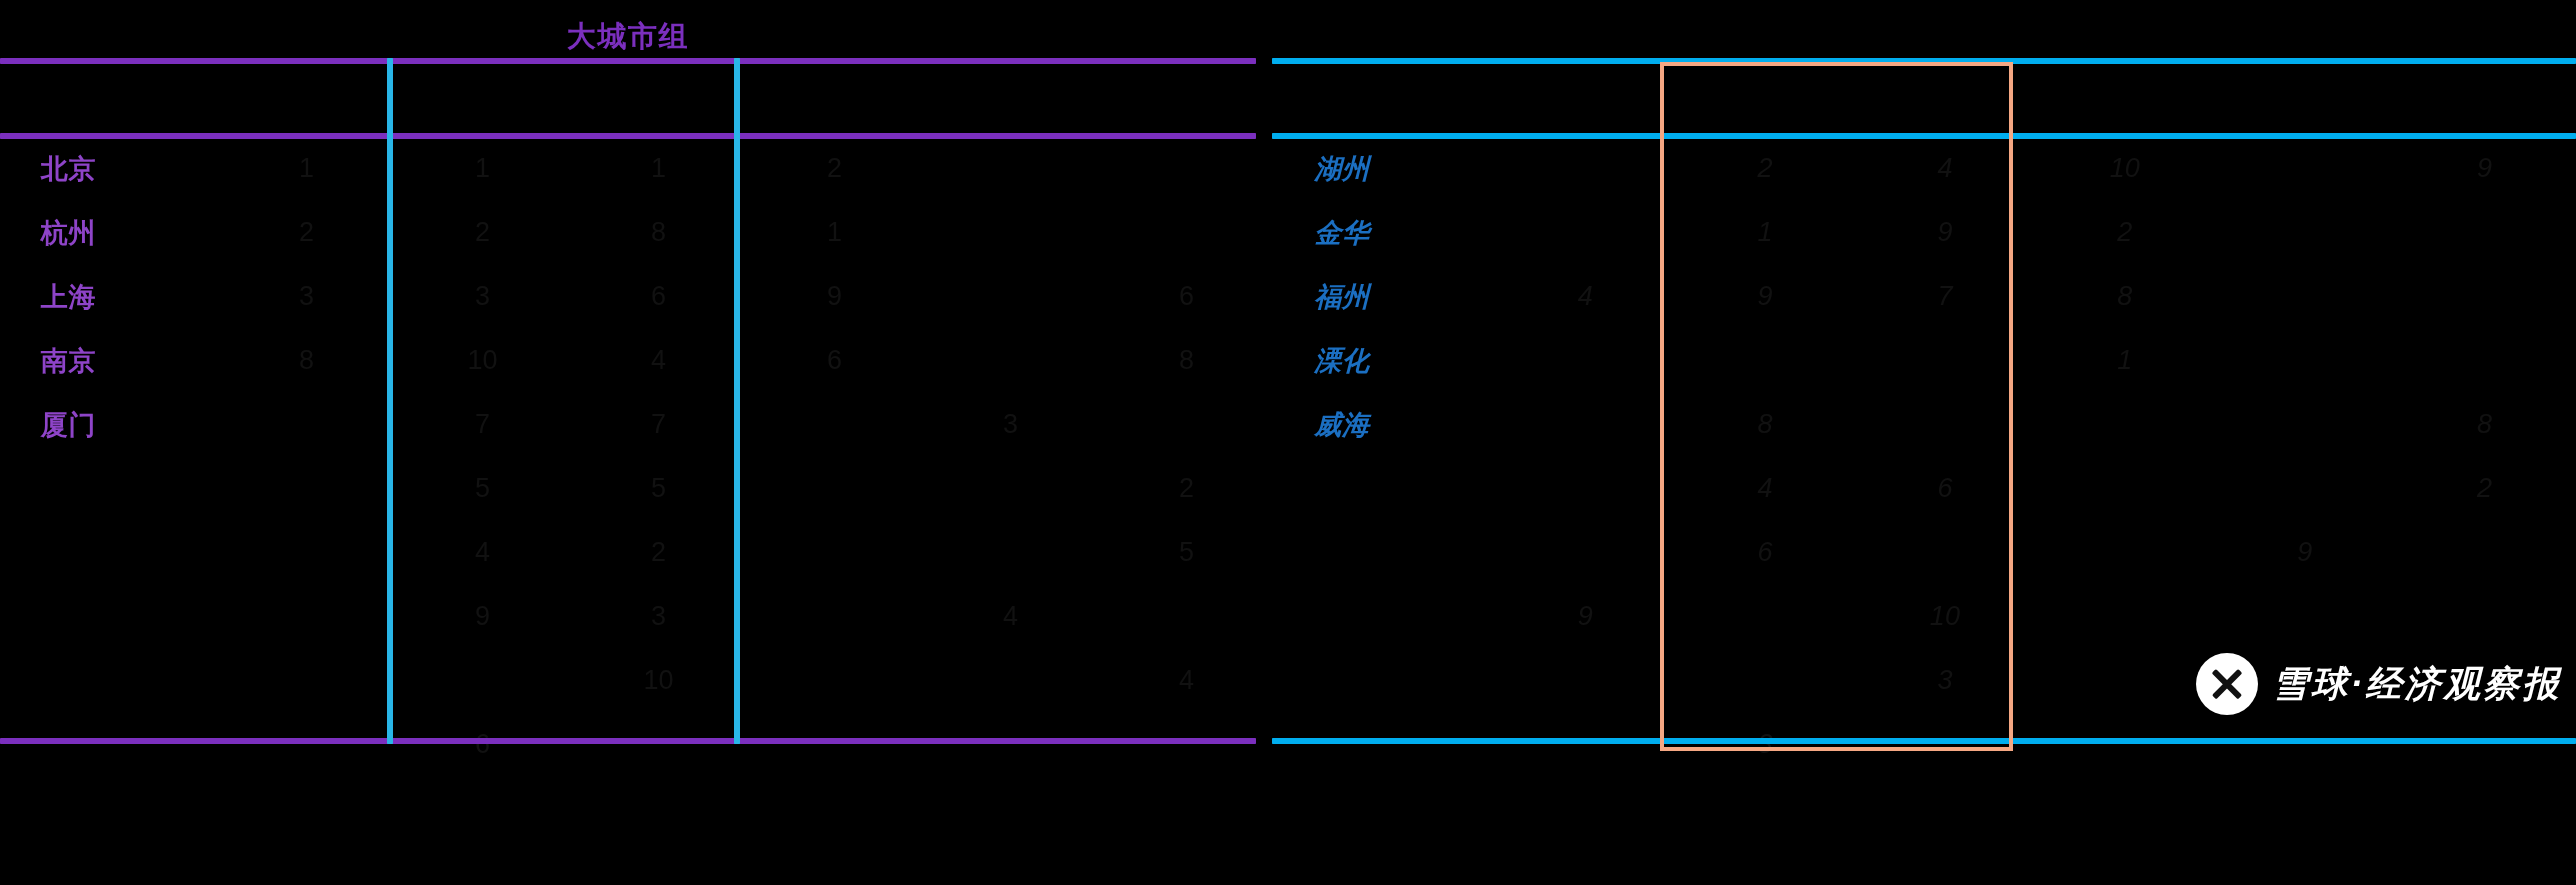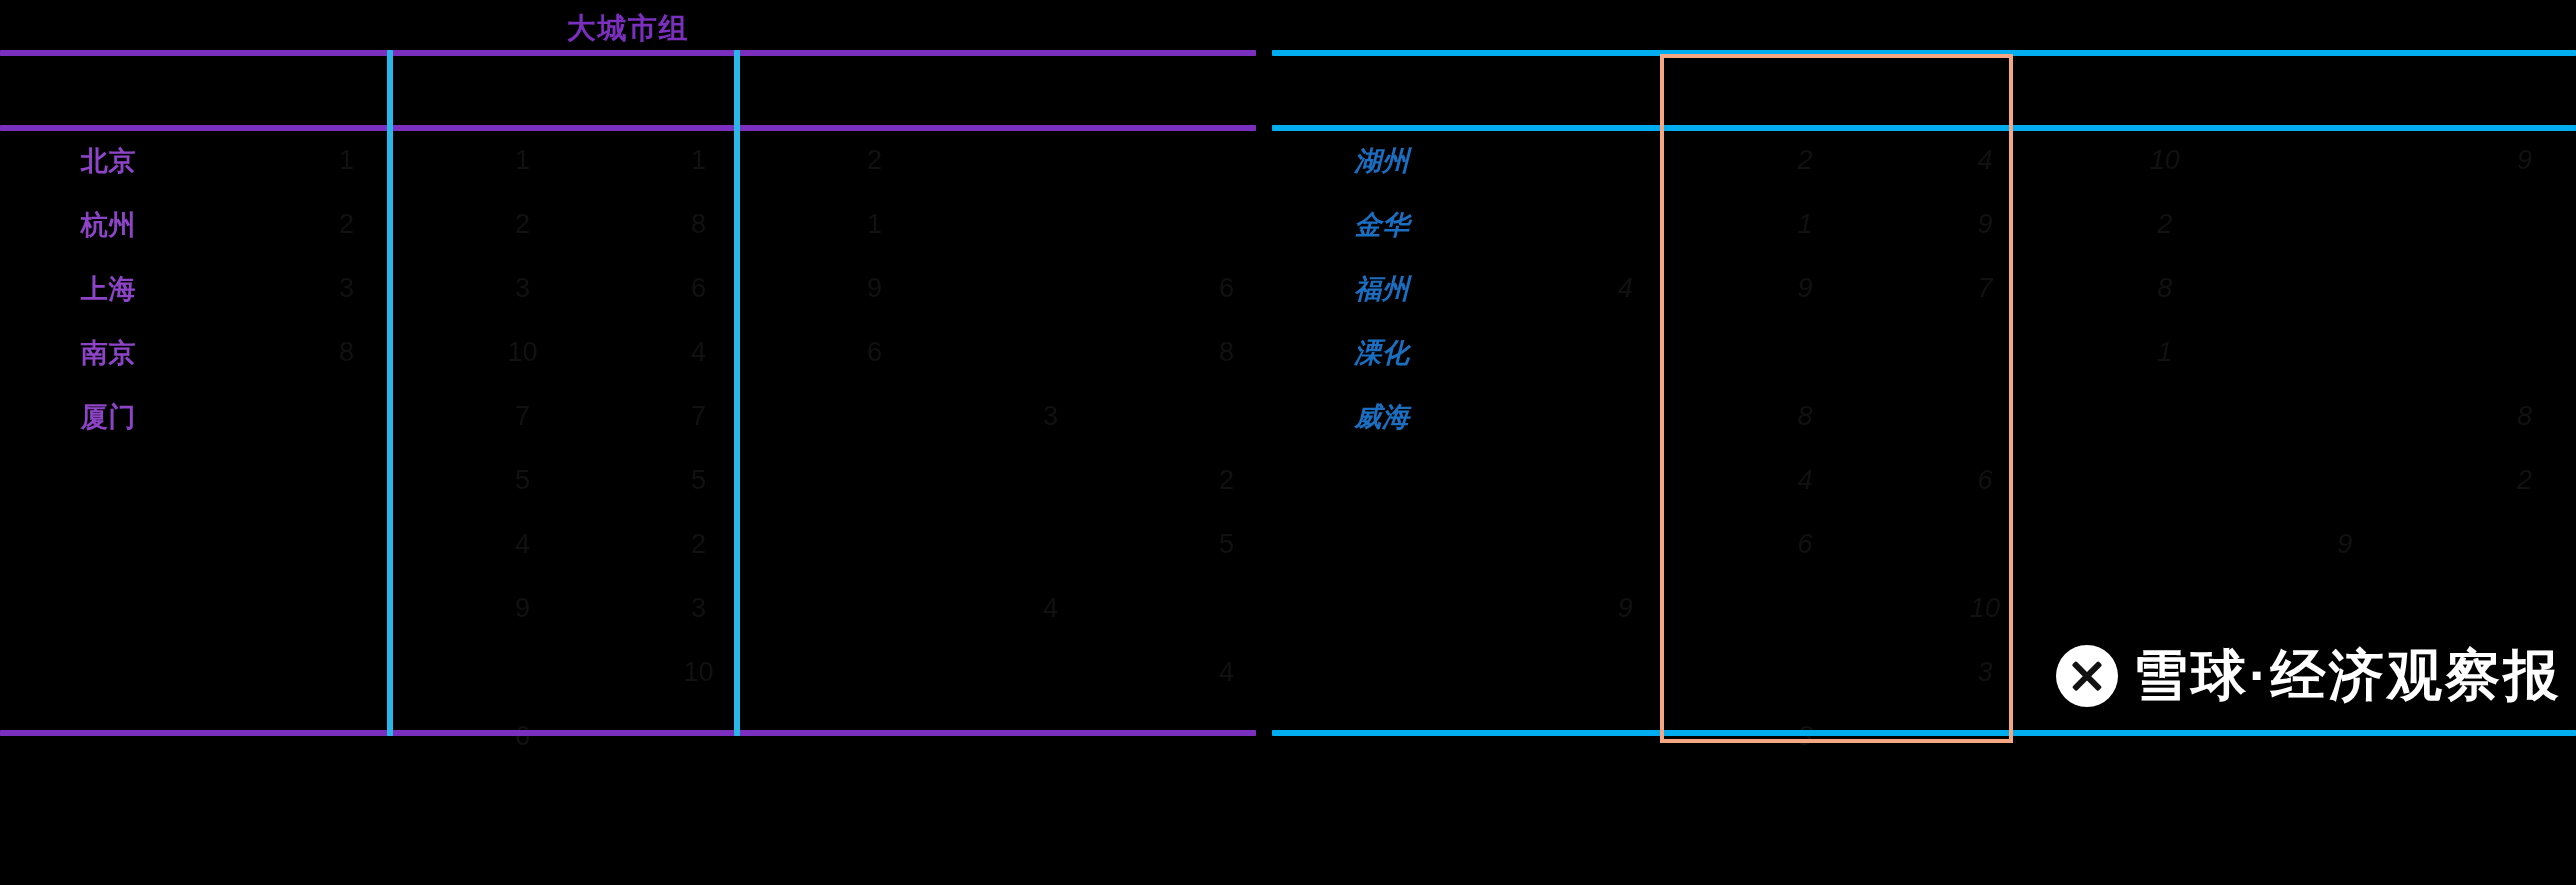--- a/index.html
+++ b/index.html
@@ -1,41 +1,40 @@
 <!DOCTYPE html>
 <html style="font-size:12.8px"><head>
 <meta charset="utf-8">
 <style>
   html,body{margin:0;padding:0;background:#000;}
   body{
     width:2576px;height:886px;position:relative;overflow:hidden;
     font-family:"Liberation Sans","DejaVu Sans",sans-serif;
     background:#000;color:#fff;
   }
-  #stage{position:absolute;left:0;top:4px;width:2576px;height:717px;}
+  #stage{position:absolute;left:0;top:12px;width:2576px;height:717px;}
 
   
   .panel{position:absolute;top:0;height:767px;}
   #panel-left{left:0;width:1256px;}
   #panel-right{left:1272px;width:1304px;}
 
   .panel-title{
     position:absolute;left:0;right:0;top:3.2px;height:42px;
     text-align:center;font-size:29px;font-weight:bold;line-height:42px;
     letter-spacing:1.6px;
   }
   #panel-left  .panel-title{color:#7b2fbe;}
   #panel-right .panel-title{color:#1565c0;}
 
   
   .grid{
     position:absolute;left:0;top:50px;
     border-collapse:separate;border-spacing:3.2px;
     table-layout:fixed;
-    margin-left:40px;
   }
   #panel-left  .grid{width:1256px;}
   #panel-right .grid{width:1304px;font-style:italic;}
 
   .grid td{
     height:61px;padding:0;margin:0;
     background:#000;
     text-align:center;vertical-align:middle;
     font-size:27px;
     color:#111;
@@ -91,22 +90,22 @@
     background:#fff;position:relative;flex:none;
   }
   #wm-logo::before,#wm-logo::after{
     content:"";position:absolute;left:50%;top:50%;
     width:37px;height:5.6px;background:#111;border-radius:1.6px;
     transform-origin:center;
   }
   #wm-logo::before{transform:translate(-50%,-50%) rotate(45deg);}
   #wm-logo::after {transform:translate(-50%,-50%) rotate(-45deg);}
   #wm-text{
-    font-size:55px;font-weight:bold;color:#fff;letter-spacing:3.2px;
-    white-space:nowrap;text-shadow:0 0 2.4px rgba(0,0,0,.6);
+    font-size:36px;font-weight:bold;color:#fff;letter-spacing:3.2px;
+    white-space:nowrap;text-shadow:0 0 2.4px rgba(0,0,0,.6);font-style:italic;
   }
 </style>
 </head>
 <body>
 
 <div id="stage">
 
   <div class="panel" id="panel-left">
     <div class="panel-title">大城市组</div>
     <table class="grid" id="grid-left">

